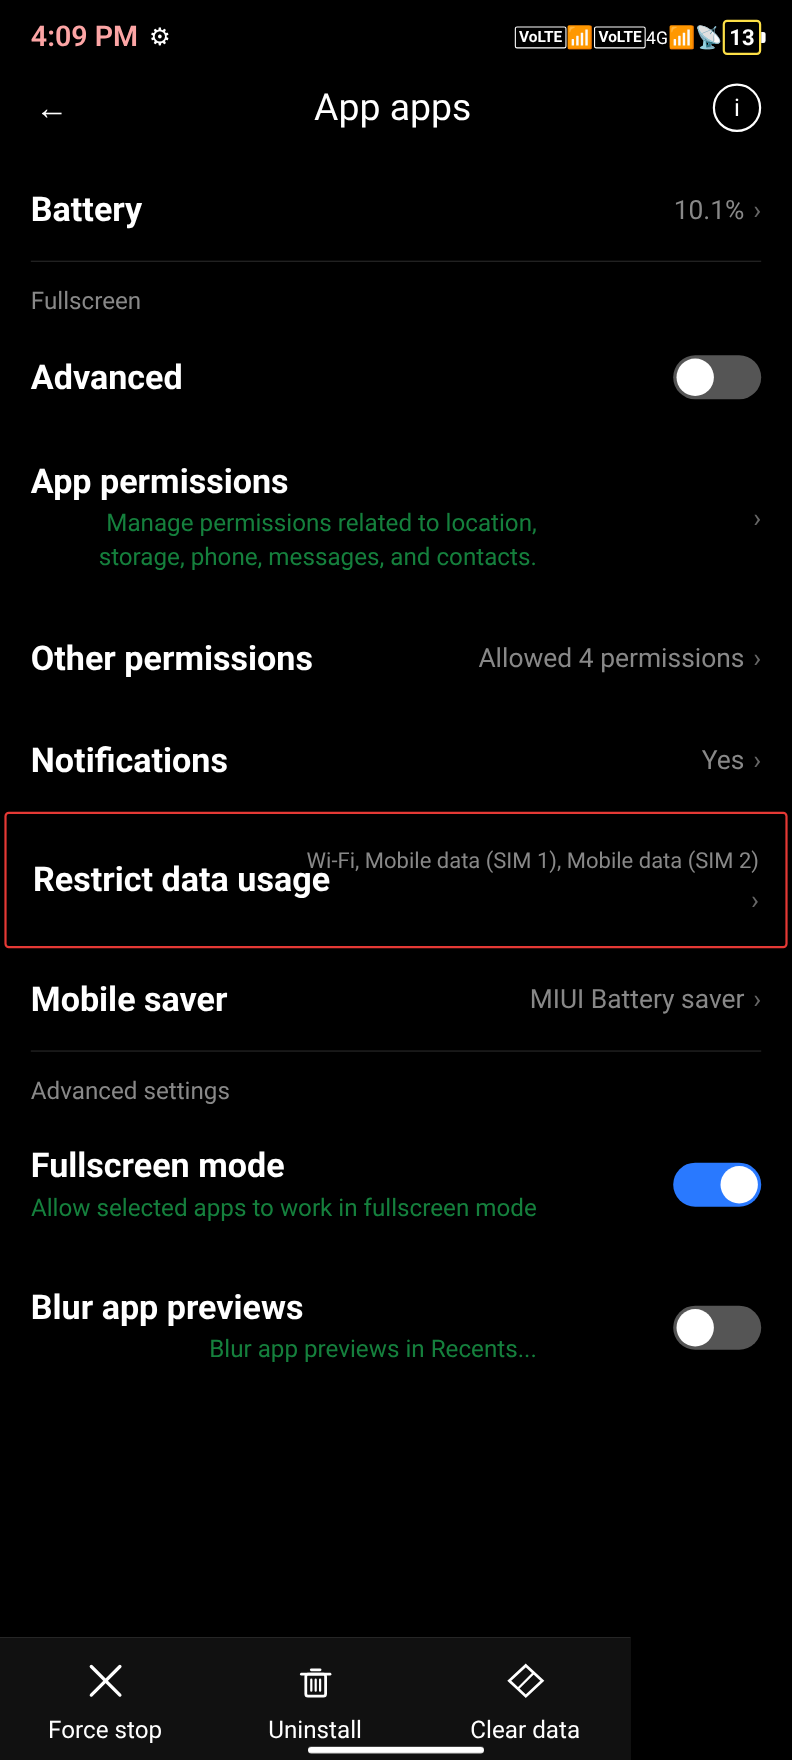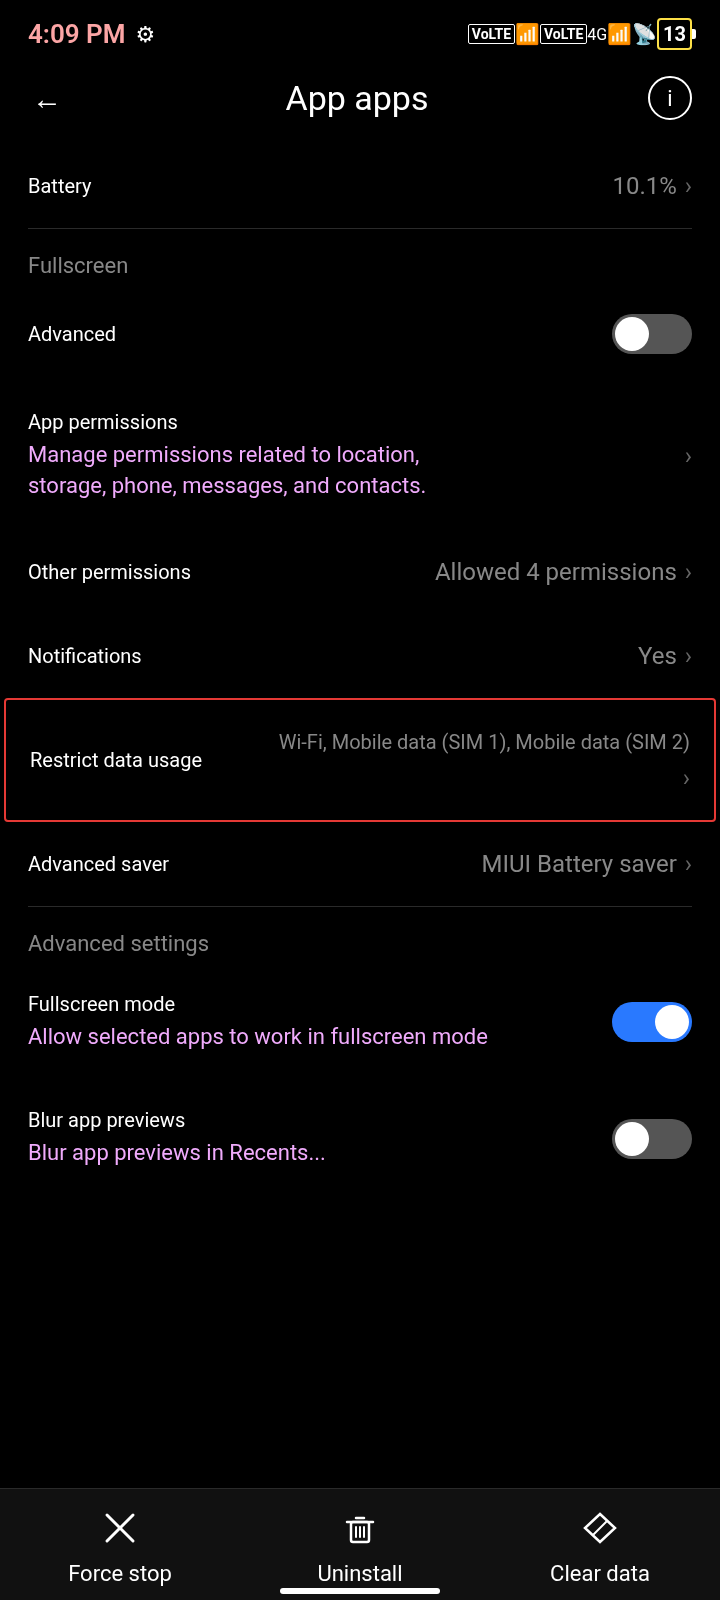--- a/index.html
+++ b/index.html
@@ -100,30 +100,31 @@
       display: flex;
       align-items: center;
       justify-content: space-between;
       padding: 28px 0;
       cursor: pointer;
     }
     .row-left {
       flex: 1;
     }
     .row-title {
-      font-size: 20px;
-      font-weight: 400;
+      font-size: 31px;
+      font-weight: 700;
       color: #fff;
     }
     .row-subtitle {
       font-size: 22px;
-      color: #f0abfc;
+      color: #15803d;
       margin-top: 6px;
       line-height: 1.4;
       max-width: 460px;
+      text-align: right;
     }
     .row-right {
       display: flex;
       align-items: center;
       gap: 8px;
       color: #888;
       font-size: 24px;
       white-space: nowrap;
     }
     .chevron {
@@ -183,21 +184,21 @@
     }
     .row-highlighted .row {
       padding: 28px 0;
     }
 
     
     .bottom-bar {
       position: fixed;
       bottom: 0;
       left: 0;
-      width: 720px;
+      width: 573px;
       background: #111;
       border-top: 1px solid #2a2a2a;
       display: flex;
       justify-content: space-around;
       align-items: center;
       padding: 20px 0 14px 0;
     }
     .bottom-btn {
       display: flex;
       flex-direction: column;
@@ -329,21 +330,21 @@
       <span style="font-size:20px;color:#888;line-height:1.4;text-align:right;">Wi-Fi, Mobile data (SIM 1), Mobile data (SIM 2)</span>
       <span class="chevron" style="margin-left:6px;">›</span>
     </div>
   </div>
 </div>
 
 <div class="section">
 
   <div class="row">
     <div class="row-left">
-      <div class="row-title">Advanced saver</div>
+      <div class="row-title">Mobile saver</div>
     </div>
     <div class="row-right">
       <span>MIUI Battery saver</span>
       <span class="chevron">›</span>
     </div>
   </div>
 </div>
 
 <div class="divider"></div>
 

